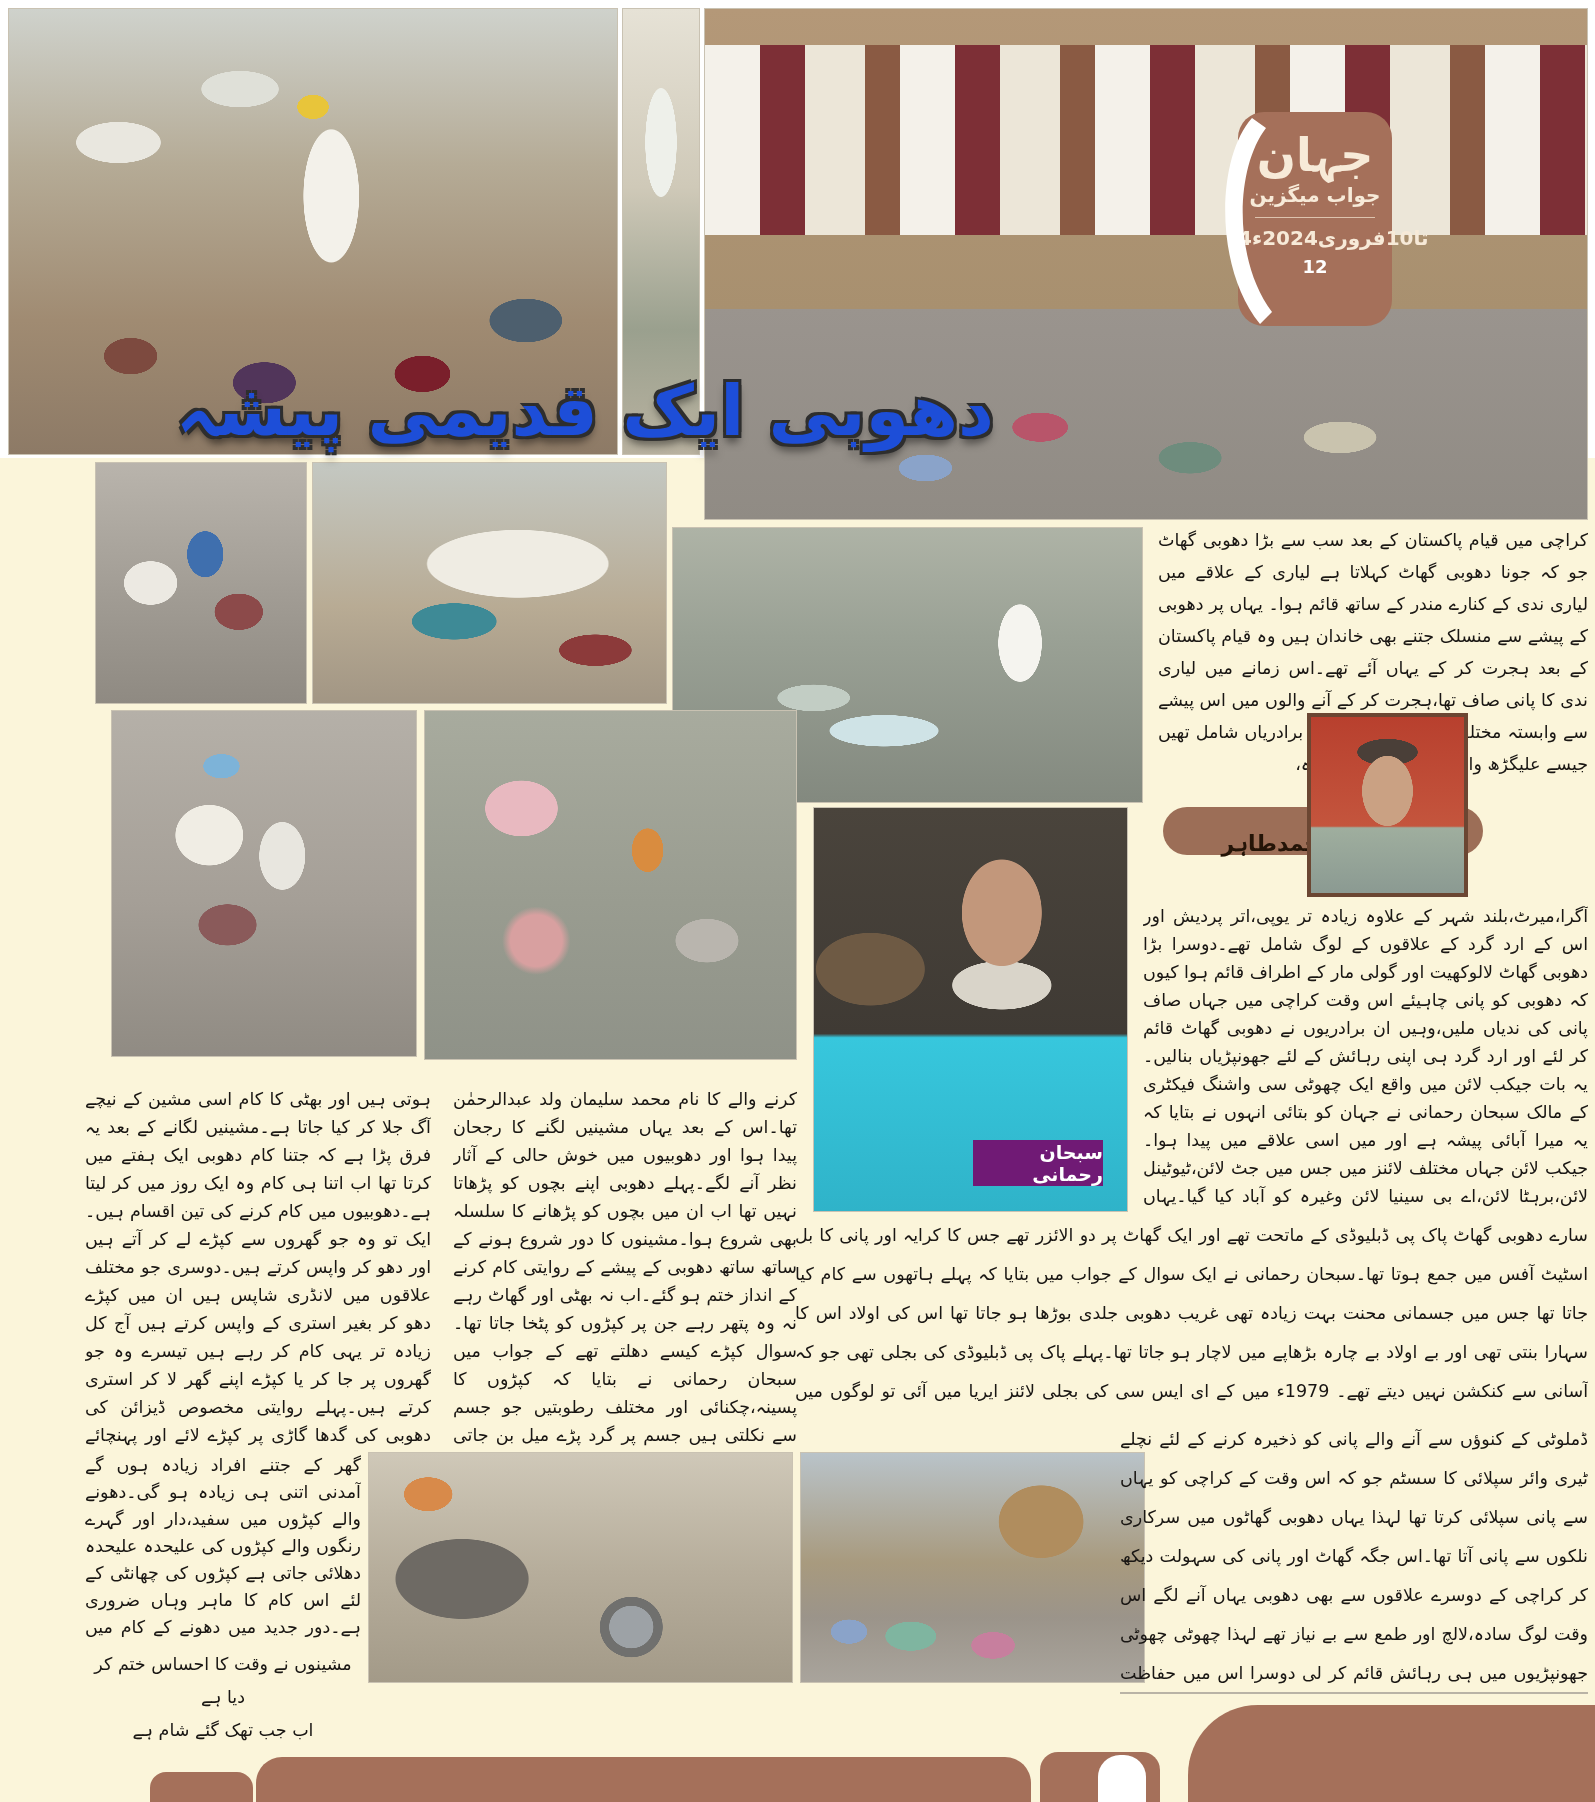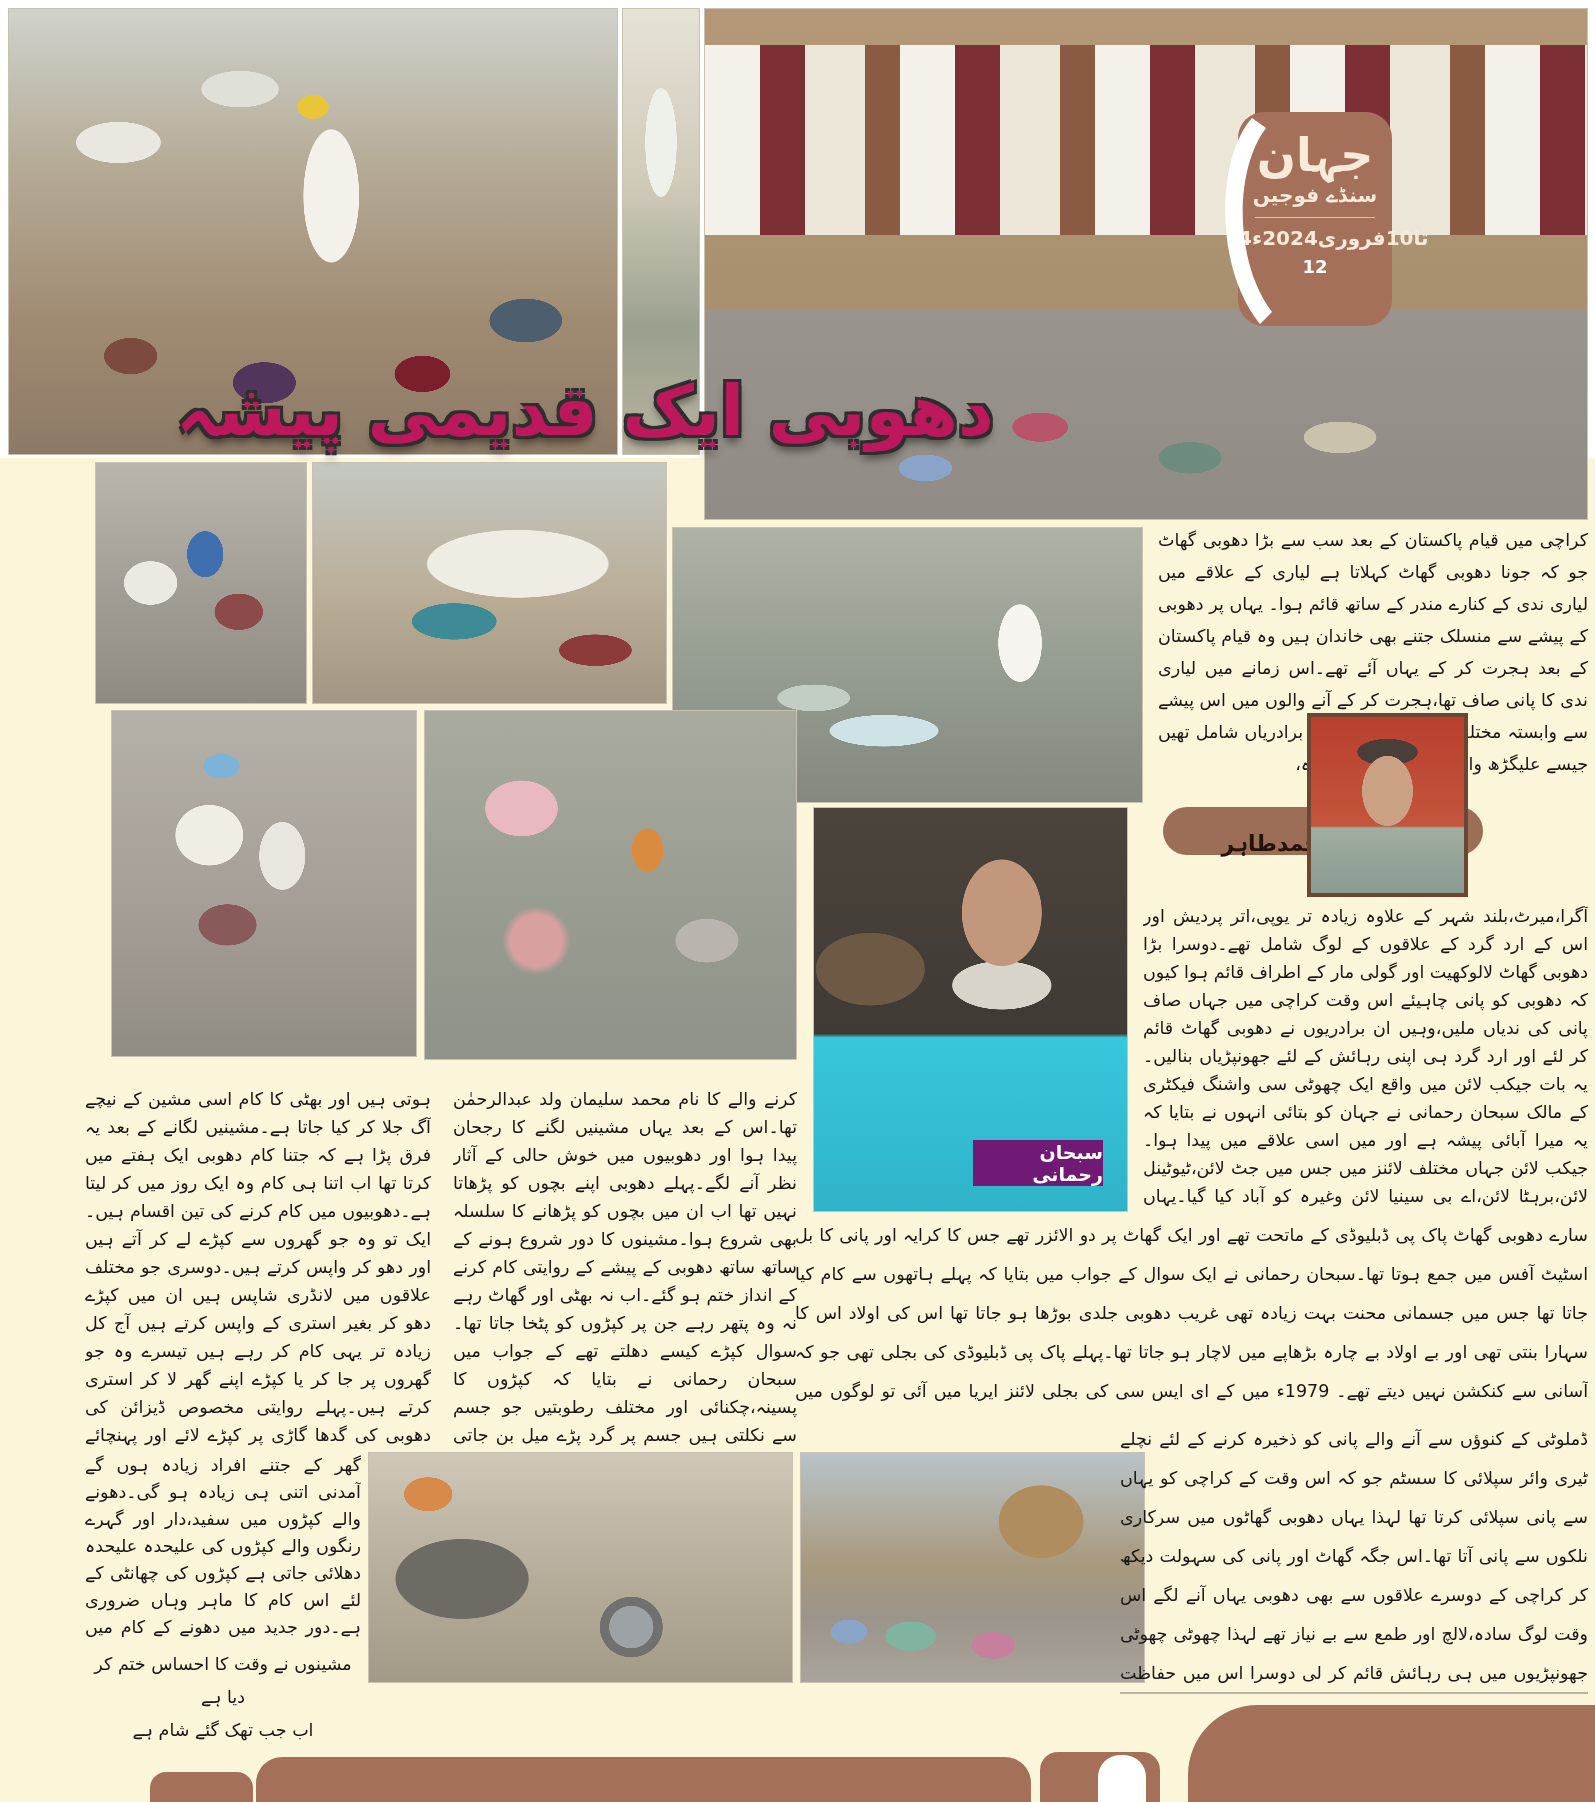--- a/index.html
+++ b/index.html
@@ -93,21 +93,21 @@
   .badge{position:absolute;left:1238px;top:112px;width:154px;height:214px;background:#a5705a;
     border-radius:26px;z-index:5;color:#f7ead8;text-align:center;}
   .badge-swoosh{position:absolute;left:-30px;top:6px;z-index:6;}
   .badge-title{font-size:46px;font-weight:bold;margin-top:18px;line-height:1.1;}
   .badge-sub{font-size:20px;font-weight:bold;margin-top:2px;}
   .badge-line{width:78%;height:1px;background:rgba(250,240,220,.65);margin:10px auto 8px auto;}
   .badge-date{font-size:20px;font-weight:bold;}
   .badge-page{font-size:18px;font-weight:bold;margin-top:6px;color:#ffffff;}
   
   .headline{position:absolute;left:135px;top:368px;width:900px;text-align:center;z-index:7;
-    direction:rtl;font-size:70px;font-weight:bold;color:#be185d;line-height:1.25;
+    direction:rtl;font-size:70px;font-weight:bold;color:#1d4ed8;line-height:1.25;
     text-shadow:-3px -3px 0 #2e2e2e,3px -3px 0 #2e2e2e,-3px 3px 0 #2e2e2e,3px 3px 0 #2e2e2e,0 7px 9px rgba(0,0,0,.5);}
   
   .byline{position:absolute;left:1163px;top:807px;width:320px;height:48px;background:#9c6e57;
     border-radius:24px;z-index:4;display:flex;align-items:center;justify-content:flex-start;
     direction:ltr;padding:0 16px;box-sizing:border-box;}
   .byline span{font-size:22px;font-weight:bold;color:#241407;direction:rtl;}
   .portrait-caption{position:absolute;left:973px;top:1140px;width:130px;height:46px;background:#701a75;
     z-index:5;color:#ffffff;font-size:19px;font-weight:bold;display:flex;align-items:center;justify-content:center;direction:rtl;}
   
   .col{position:absolute;direction:rtl;text-align:justify;color:#191613;overflow:hidden;}
@@ -146,21 +146,21 @@
   <div class="photo photoI"></div>
   <div class="photo photoJ"></div>
   <div class="photo photoK"></div>
   <div class="photo photoAuthor"></div>
 
   <div class="badge">
     <svg class="badge-swoosh" width="64" height="210" viewBox="0 0 64 210">
       <path d="M44 0 C8 40 6 150 52 206 L64 194 C26 144 26 52 58 10 Z" fill="#ffffff"></path>
     </svg>
     <div class="badge-title">جہان</div>
-    <div class="badge-sub">سنڈے فوجیں</div>
+    <div class="badge-sub">جواب میگزین</div>
     <div class="badge-line"></div>
     <div class="badge-date">4تا10فروری2024ء</div>
     <div class="badge-page">12</div>
   </div>
 
   <div class="headline">دھوبی ایک قدیمی پیشہ</div>
 
   <div class="byline">
     <span>تحریر وتصاویر:رانامحمدطاہر</span>
   </div>

